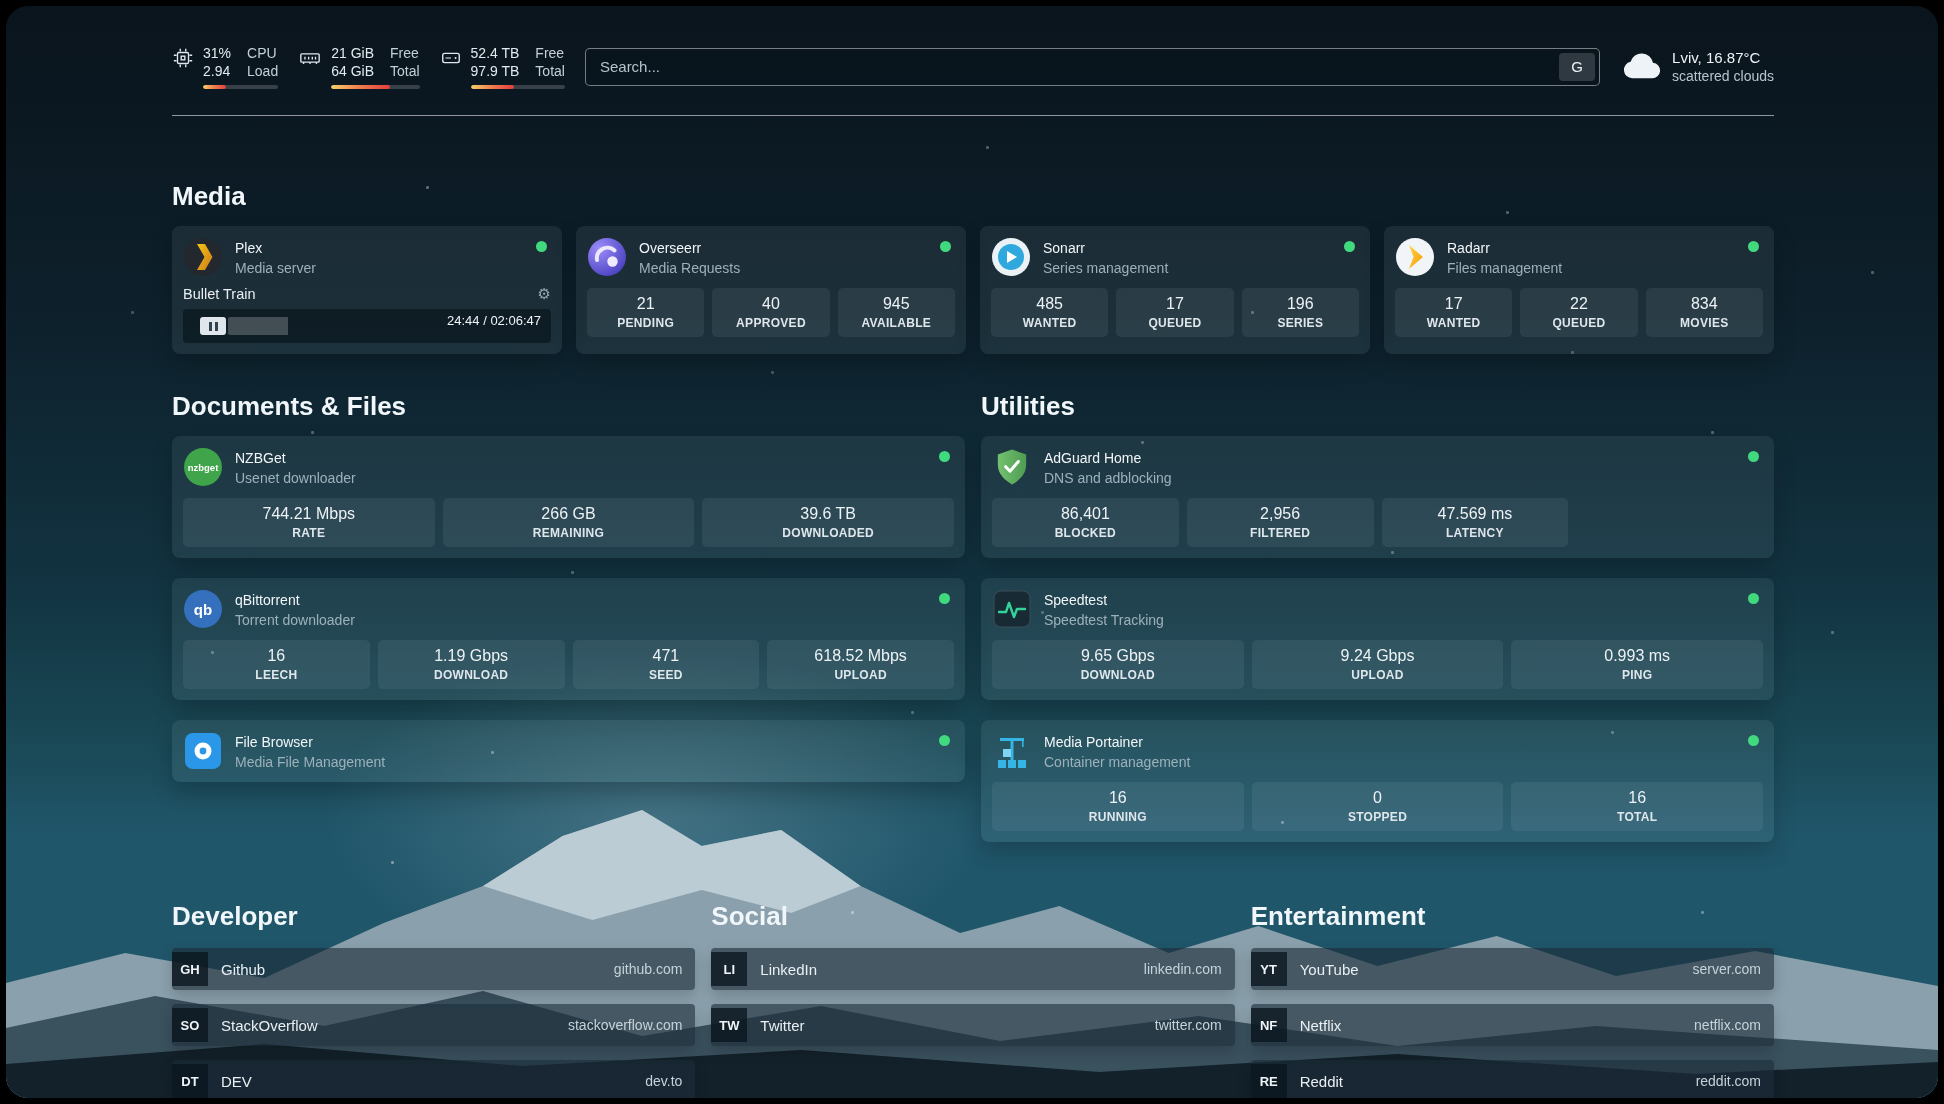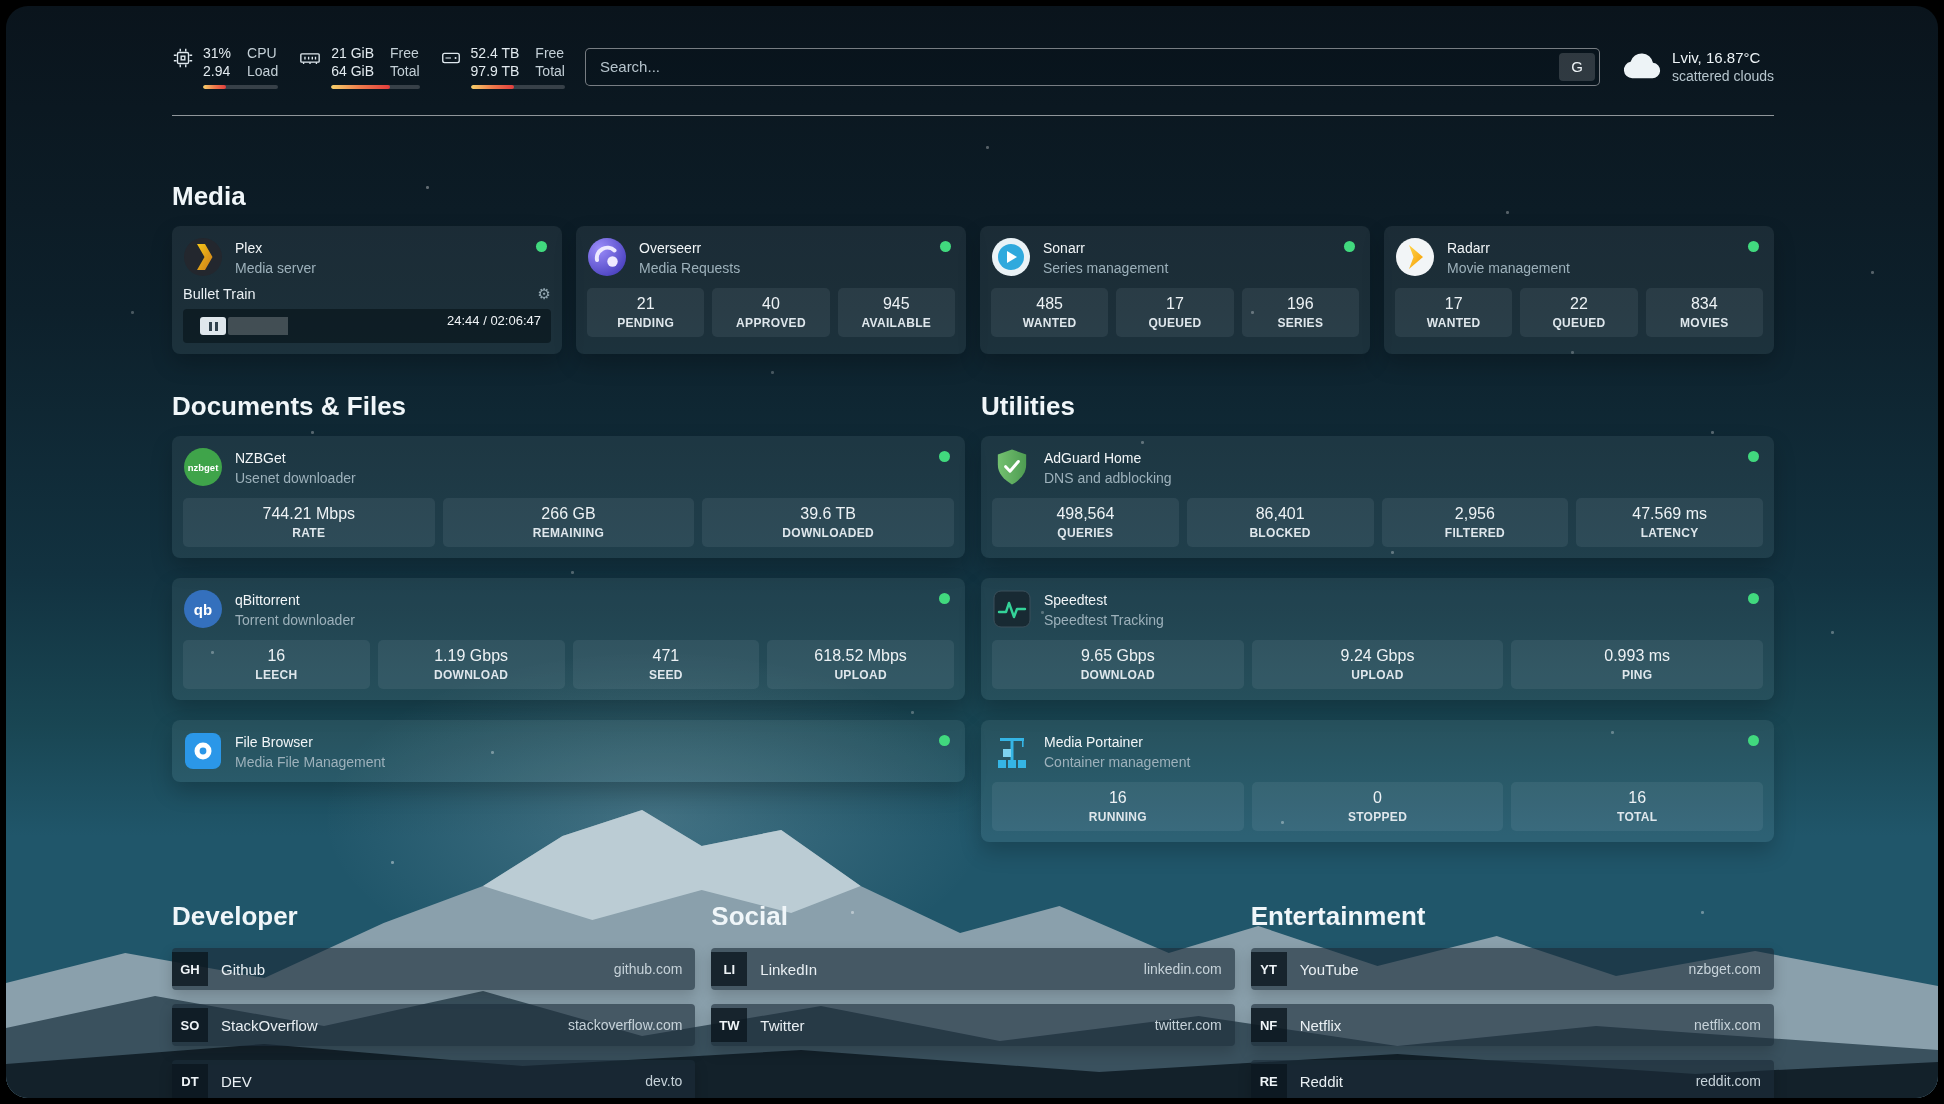--- a/index.html
+++ b/index.html
@@ -321,21 +321,21 @@
         <div class="card">
           <div class="card-header">
             <span class="appicon">
               <svg width="40" height="40" viewBox="0 0 40 40">
                 <circle cx="20" cy="20" r="19" fill="#f2f5f7"></circle>
                 <path d="M14 8l14 12-14 12 4.5-12z" fill="url(#radg)"></path>
               </svg>
             </span>
             <div class="titles">
               <div class="card-title">Radarr</div>
-              <div class="card-subtitle">Movie management</div>
+              <div class="card-subtitle">Files management</div>
             </div>
             <span class="status-dot"></span>
           </div>
           <div class="stats c3">
             <div class="stat">
               <div class="stat-value">17</div>
               <div class="stat-label">WANTED</div>
             </div>
             <div class="stat">
               <div class="stat-value">22</div>
@@ -453,24 +453,20 @@
                   <path d="M8.2 11.8l2.6 2.7 5-5.8" stroke="#fff" stroke-width="1.8" fill="none" stroke-linecap="round" stroke-linejoin="round"></path>
                 </svg>
               </span>
               <div class="titles">
                 <div class="card-title">AdGuard Home</div>
                 <div class="card-subtitle">DNS and adblocking</div>
               </div>
               <span class="status-dot"></span>
             </div>
             <div class="stats c4">
-              <div class="stat">
-                <div class="stat-value">498,564</div>
-                <div class="stat-label">QUERIES</div>
-              </div>
               <div class="stat">
                 <div class="stat-value">86,401</div>
                 <div class="stat-label">BLOCKED</div>
               </div>
               <div class="stat">
                 <div class="stat-value">2,956</div>
                 <div class="stat-label">FILTERED</div>
               </div>
               <div class="stat">
                 <div class="stat-value">47.569 ms</div>
@@ -581,21 +577,21 @@
           <span class="bm-name">Twitter</span>
           <span class="bm-url">twitter.com</span>
         </div>
       </div>
 
       <div class="bm-col">
         <h2 class="section-title">Entertainment</h2>
         <div class="bm-row">
           <span class="bm-badge">YT</span>
           <span class="bm-name">YouTube</span>
-          <span class="bm-url">nzbget.com</span>
+          <span class="bm-url">server.com</span>
         </div>
         <div class="bm-row">
           <span class="bm-badge">NF</span>
           <span class="bm-name">Netflix</span>
           <span class="bm-url">netflix.com</span>
         </div>
         <div class="bm-row">
           <span class="bm-badge">RE</span>
           <span class="bm-name">Reddit</span>
           <span class="bm-url">reddit.com</span>

